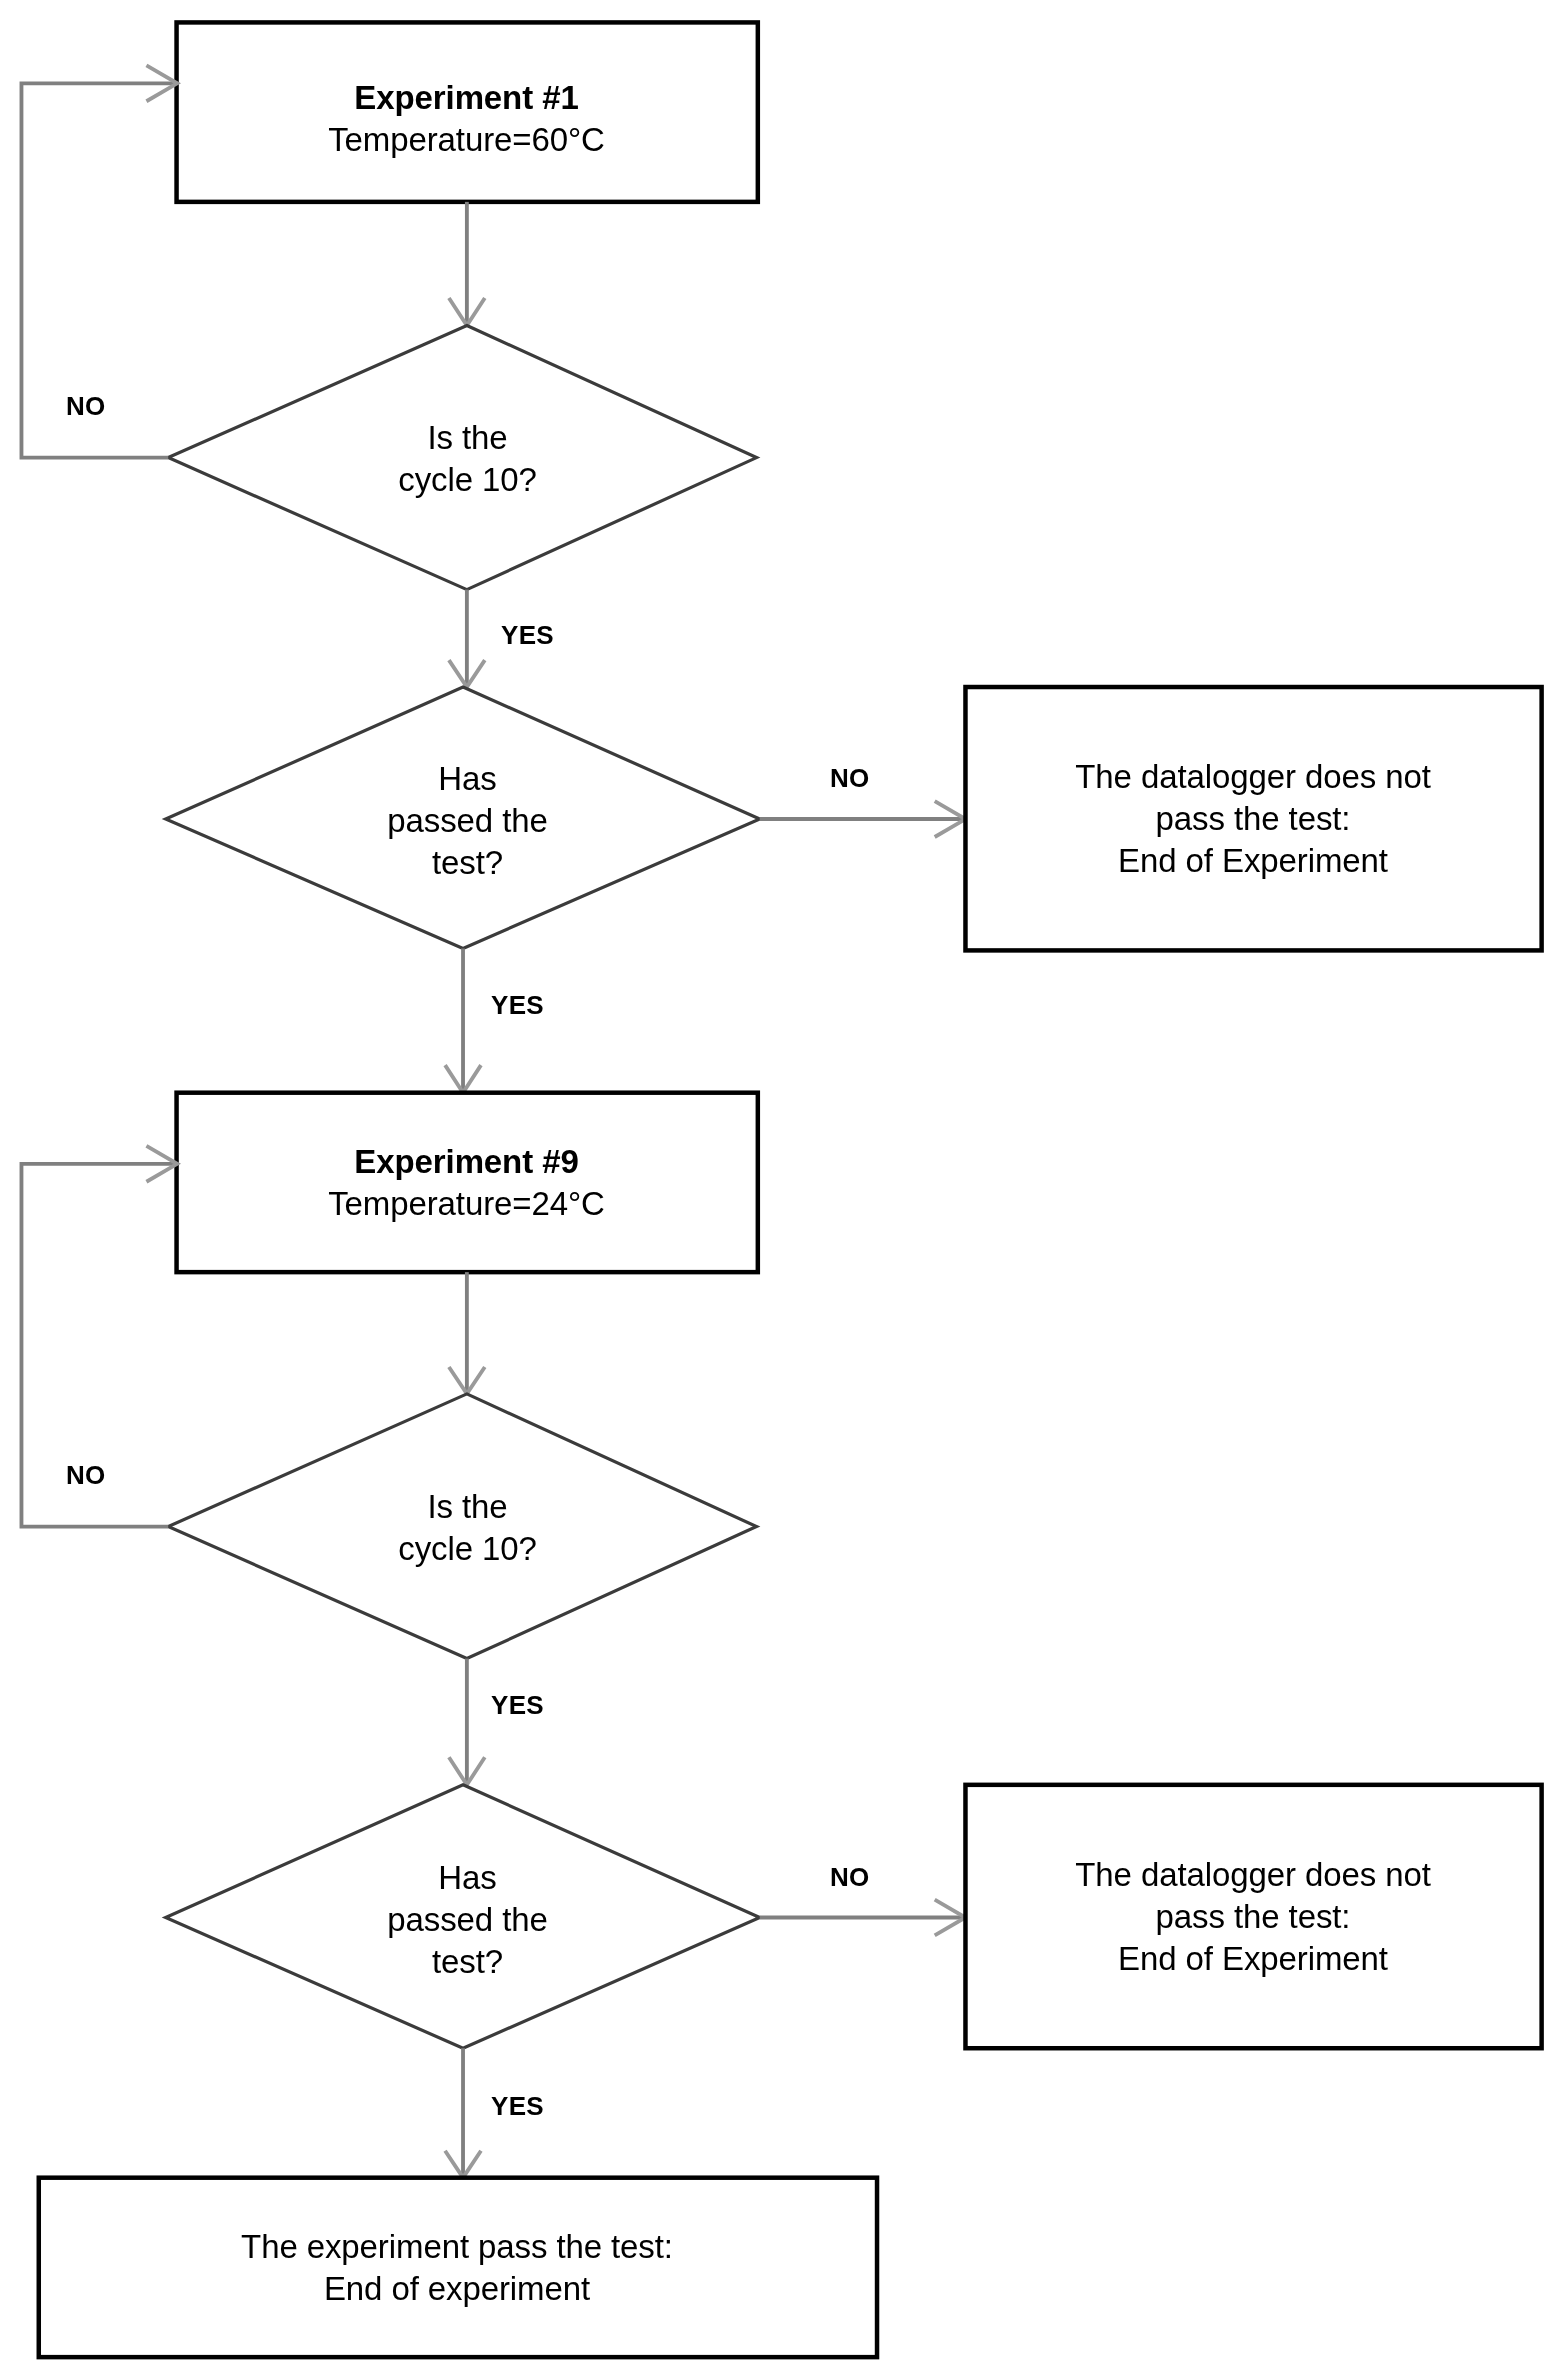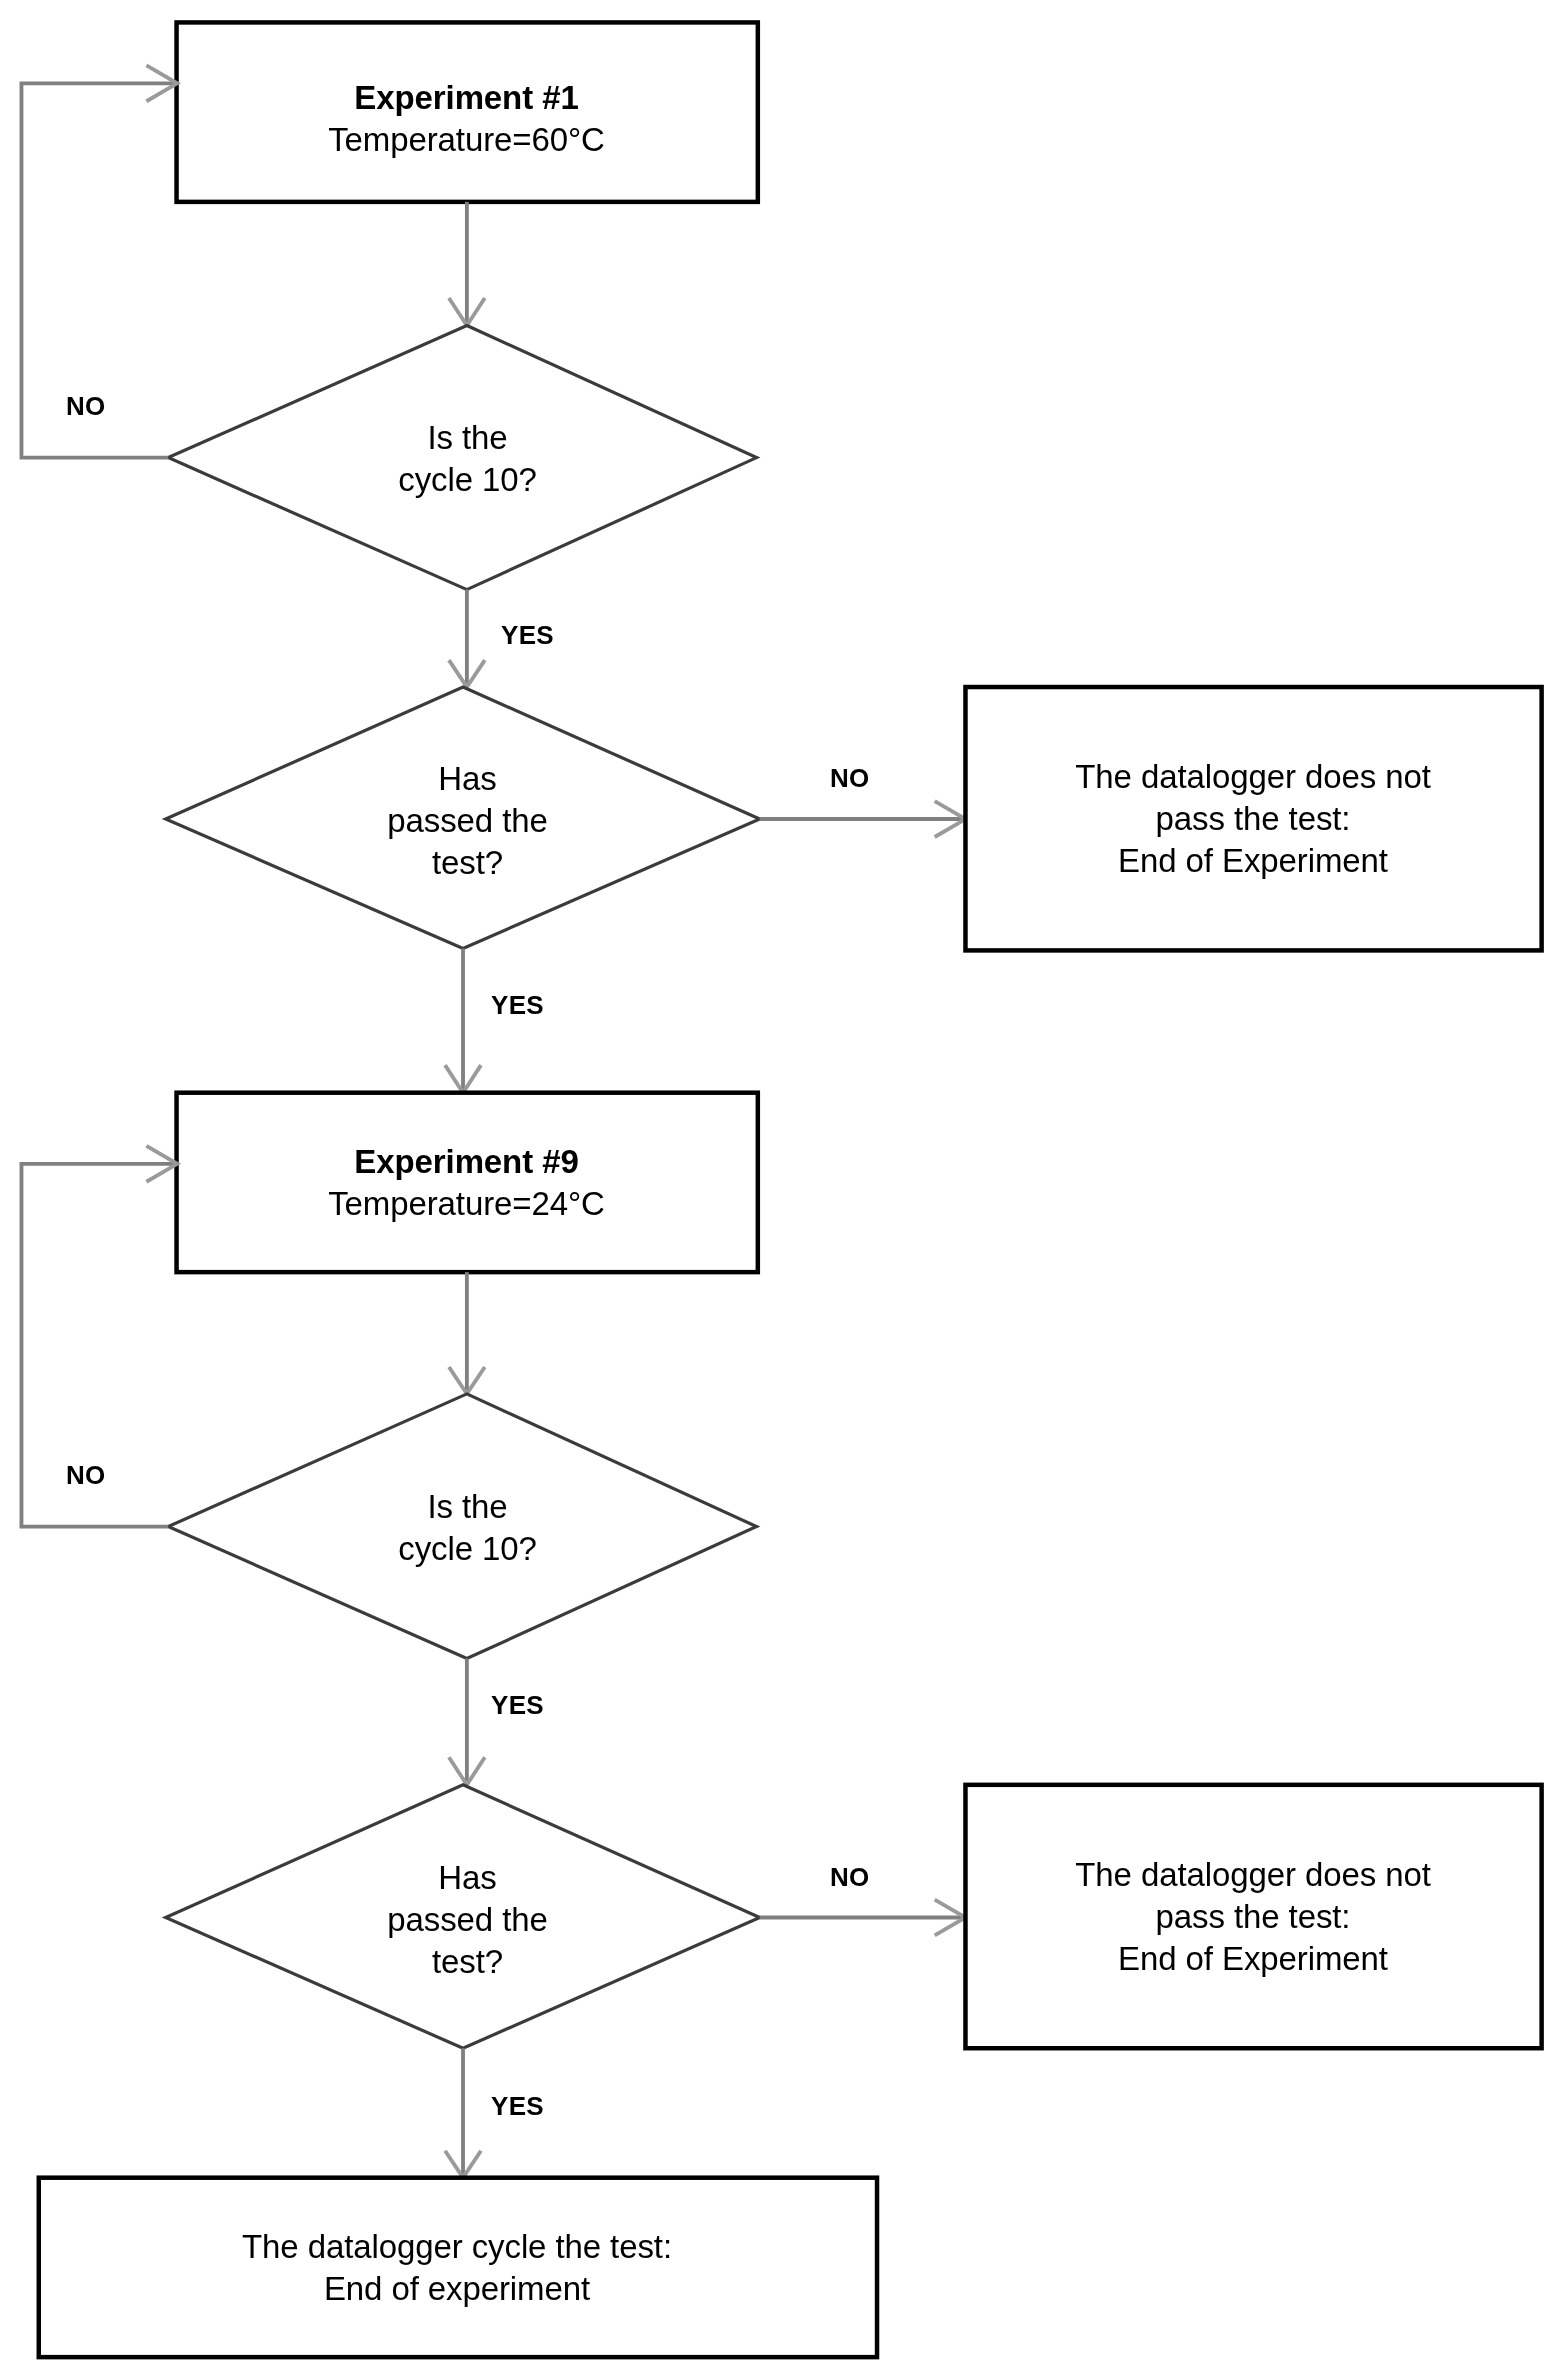--- a/index.html
+++ b/index.html
@@ -173,21 +173,21 @@
     <span class="node-text" style="position:relative;">test?</span>
   </div>
 
   <div class="box-label-wrap" style="left:965px; top:1785px; width:576px; height:263px;">
     <span class="node-text" style="position:relative;">The datalogger does not</span>
     <span class="node-text" style="position:relative;">pass the test:</span>
     <span class="node-text" style="position:relative;">End of Experiment</span>
   </div>
 
   <div class="box-label-wrap" style="left:38px; top:2178px; width:838px; height:179px;">
-    <span class="node-text" style="position:relative;">The datalogger cycle the test:</span>
+    <span class="node-text" style="position:relative;">The experiment pass the test:</span>
     <span class="node-text" style="position:relative;">End of experiment</span>
   </div>
 
   <span class="edge-label" style="left:66px; top:391px;">NO</span>
 
   <span class="edge-label" style="left:501px; top:620px;">YES</span>
 
   <span class="edge-label" style="left:830px; top:763px;">NO</span>
 
   <span class="edge-label" style="left:491px; top:990px;">YES</span>

